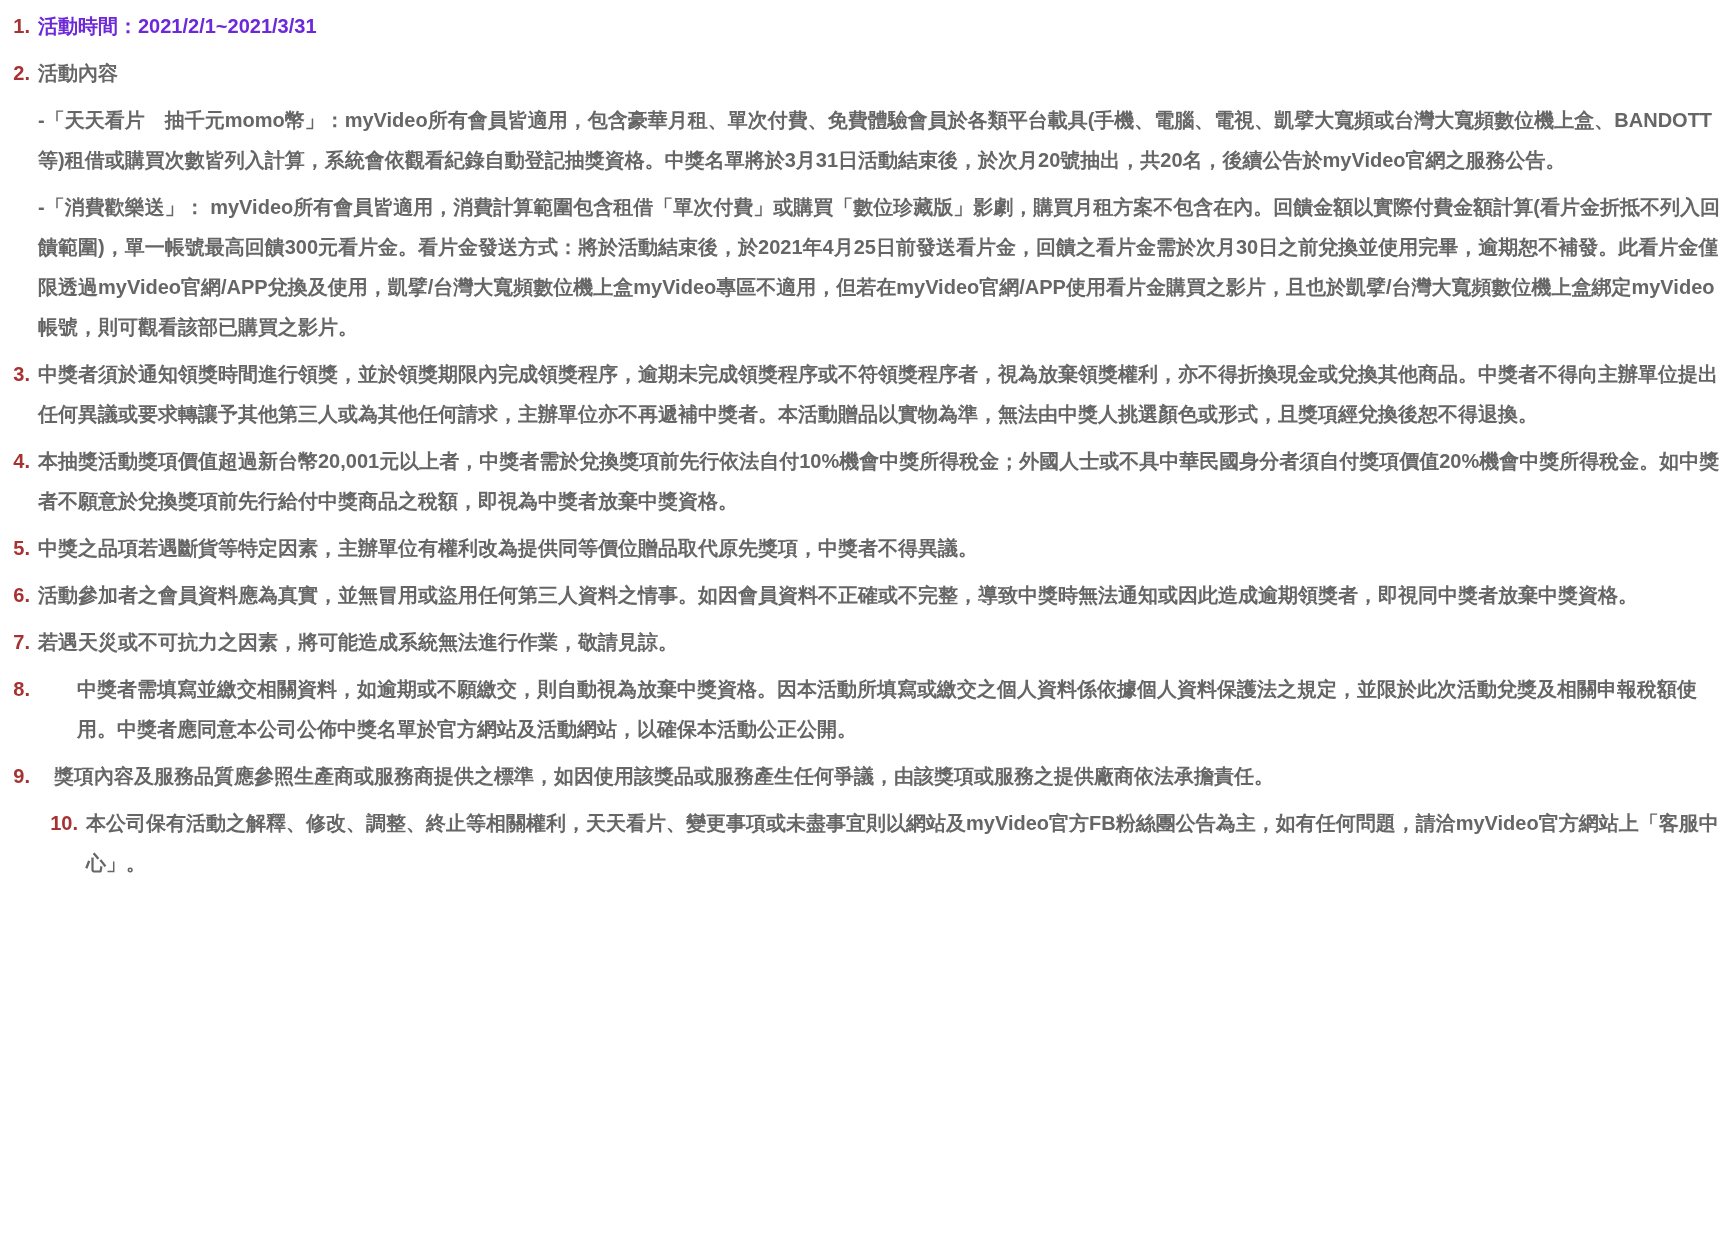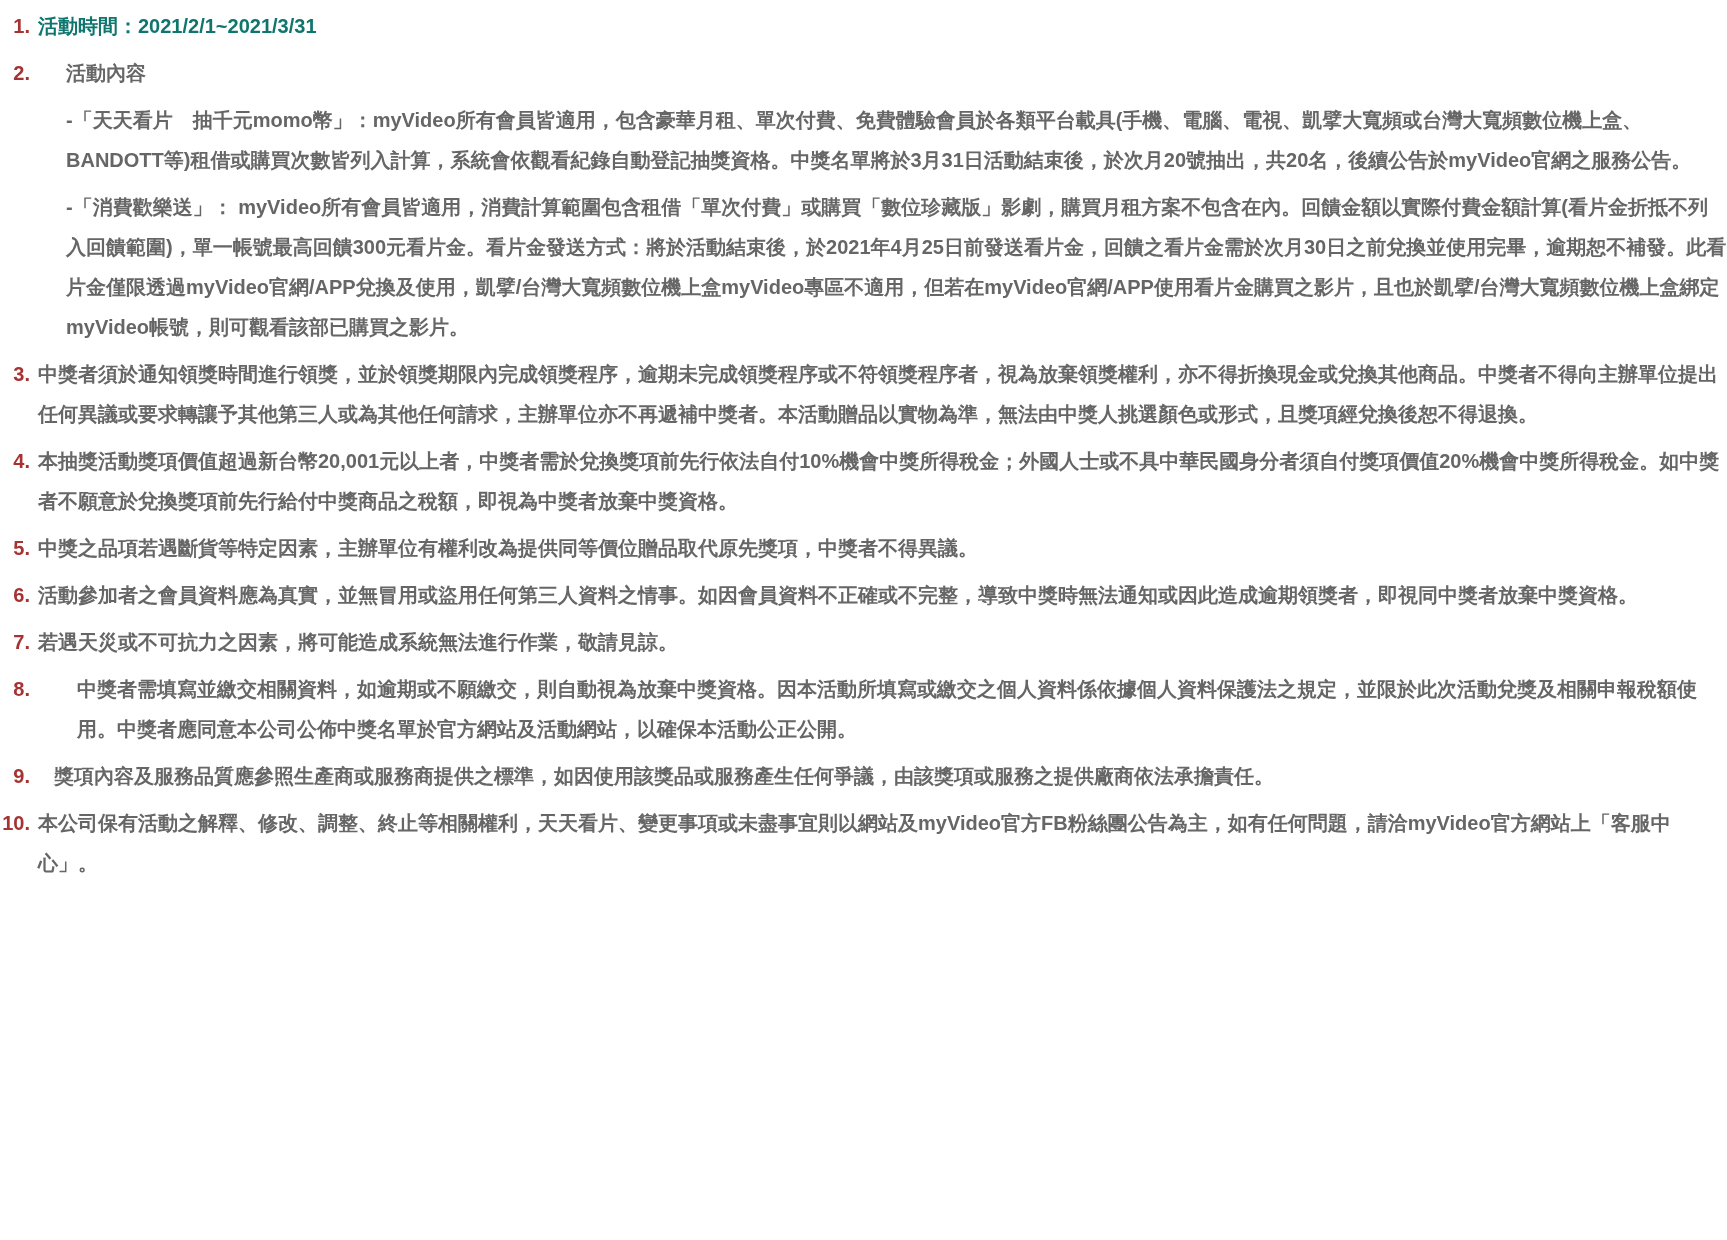--- a/index.html
+++ b/index.html
@@ -40,27 +40,27 @@
     text-align: left;
     word-break: break-word;
   }
 </style>
 </head>
 <body style="background: rgb(255, 255, 255);">
 
 <main>
     <div class="item">
       <span class="num" style="color: rgb(166, 50, 50);">1.</span>
-      <div class="paras" style="color: #0f766e;">
+      <div class="paras" style="color: #6d28d9;">
         <p>活動時間：2021/2/1~2021/3/31</p>
       </div>
     </div>
     <div class="item">
       <span class="num" style="color: rgb(166, 50, 50);">2.</span>
-      <div class="paras" style="color: rgb(102, 102, 102); margin-left: 28px;">
+      <div class="paras" style="color: rgb(102, 102, 102);">
         <p>活動內容</p>
         <p>-「天天看片　抽千元momo幣」：myVideo所有會員皆適用，包含豪華月租、單次付費、免費體驗會員於各類平台載具(手機、電腦、電視、凱擘大寬頻或台灣大寬頻數位機上盒、BANDOTT等)租借或購買次數皆列入計算，系統會依觀看紀錄自動登記抽獎資格。中獎名單將於3月31日活動結束後，於次月20號抽出，共20名，後續公告於myVideo官網之服務公告。</p>
         <p>-「消費歡樂送」： myVideo所有會員皆適用，消費計算範圍包含租借「單次付費」或購買「數位珍藏版」影劇，購買月租方案不包含在內。回饋金額以實際付費金額計算(看片金折抵不列入回饋範圍)，單一帳號最高回饋300元看片金。看片金發送方式：將於活動結束後，於2021年4月25日前發送看片金，回饋之看片金需於次月30日之前兌換並使用完畢，逾期恕不補發。此看片金僅限透過myVideo官網/APP兌換及使用，凱擘/台灣大寬頻數位機上盒myVideo專區不適用，但若在myVideo官網/APP使用看片金購買之影片，且也於凱擘/台灣大寬頻數位機上盒綁定myVideo帳號，則可觀看該部已購買之影片。</p>
       </div>
     </div>
     <div class="item">
       <span class="num" style="color: rgb(166, 50, 50);">3.</span>
       <div class="paras" style="color: rgb(102, 102, 102);">
         <p>中獎者須於通知領獎時間進行領獎，並於領獎期限內完成領獎程序，逾期未完成領獎程序或不符領獎程序者，視為放棄領獎權利，亦不得折換現金或兌換其他商品。中獎者不得向主辦單位提出任何異議或要求轉讓予其他第三人或為其他任何請求，主辦單位亦不再遞補中獎者。本活動贈品以實物為準，無法由中獎人挑選顏色或形式，且獎項經兌換後恕不得退換。</p>
       </div>
@@ -95,18 +95,18 @@
         <p>中獎者需填寫並繳交相關資料，如逾期或不願繳交，則自動視為放棄中獎資格。因本活動所填寫或繳交之個人資料係依據個人資料保護法之規定，並限於此次活動兌獎及相關申報稅額使用。中獎者應同意本公司公佈中獎名單於官方網站及活動網站，以確保本活動公正公開。</p>
       </div>
     </div>
     <div class="item">
       <span class="num" style="color: rgb(166, 50, 50);">9.</span>
       <div class="paras" style="color: rgb(102, 102, 102); margin-left: 16px;">
         <p>獎項內容及服務品質應參照生產商或服務商提供之標準，如因使用該獎品或服務產生任何爭議，由該獎項或服務之提供廠商依法承擔責任。</p>
       </div>
     </div>
     <div class="item">
-      <span class="num" style="color: rgb(166, 50, 50);">10.</span>
+      <span class="num" style="color: rgb(166, 50, 50); margin-left: 48px;">10.</span>
       <div class="paras" style="color: rgb(102, 102, 102);">
         <p>本公司保有活動之解釋、修改、調整、終止等相關權利，天天看片、變更事項或未盡事宜則以網站及myVideo官方FB粉絲團公告為主，如有任何問題，請洽myVideo官方網站上「客服中心」。</p>
       </div>
     </div>
   </main>
 
 </body></html>

